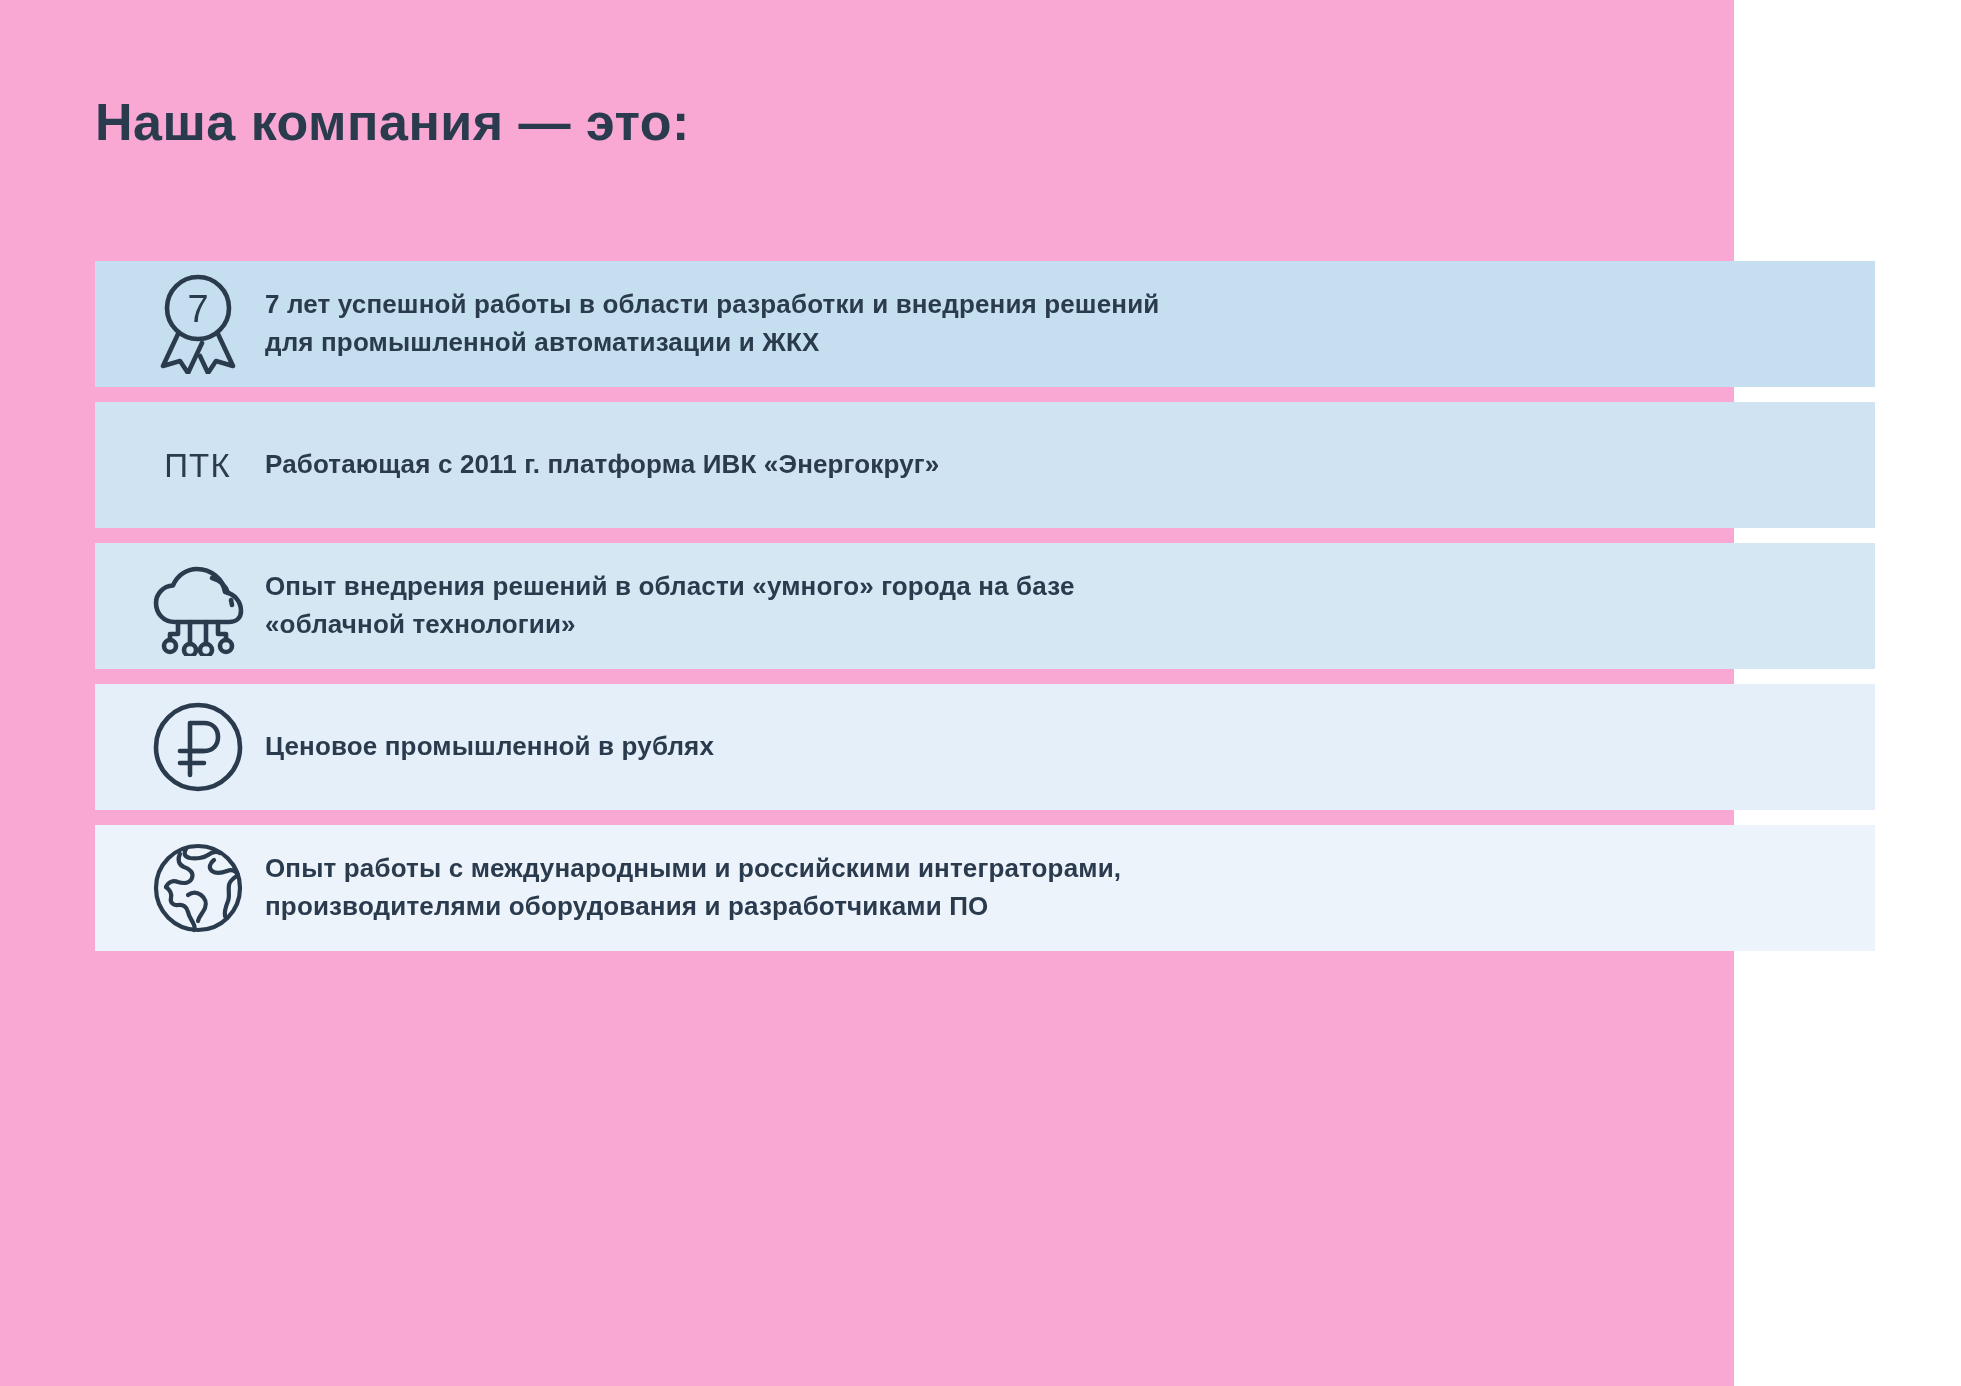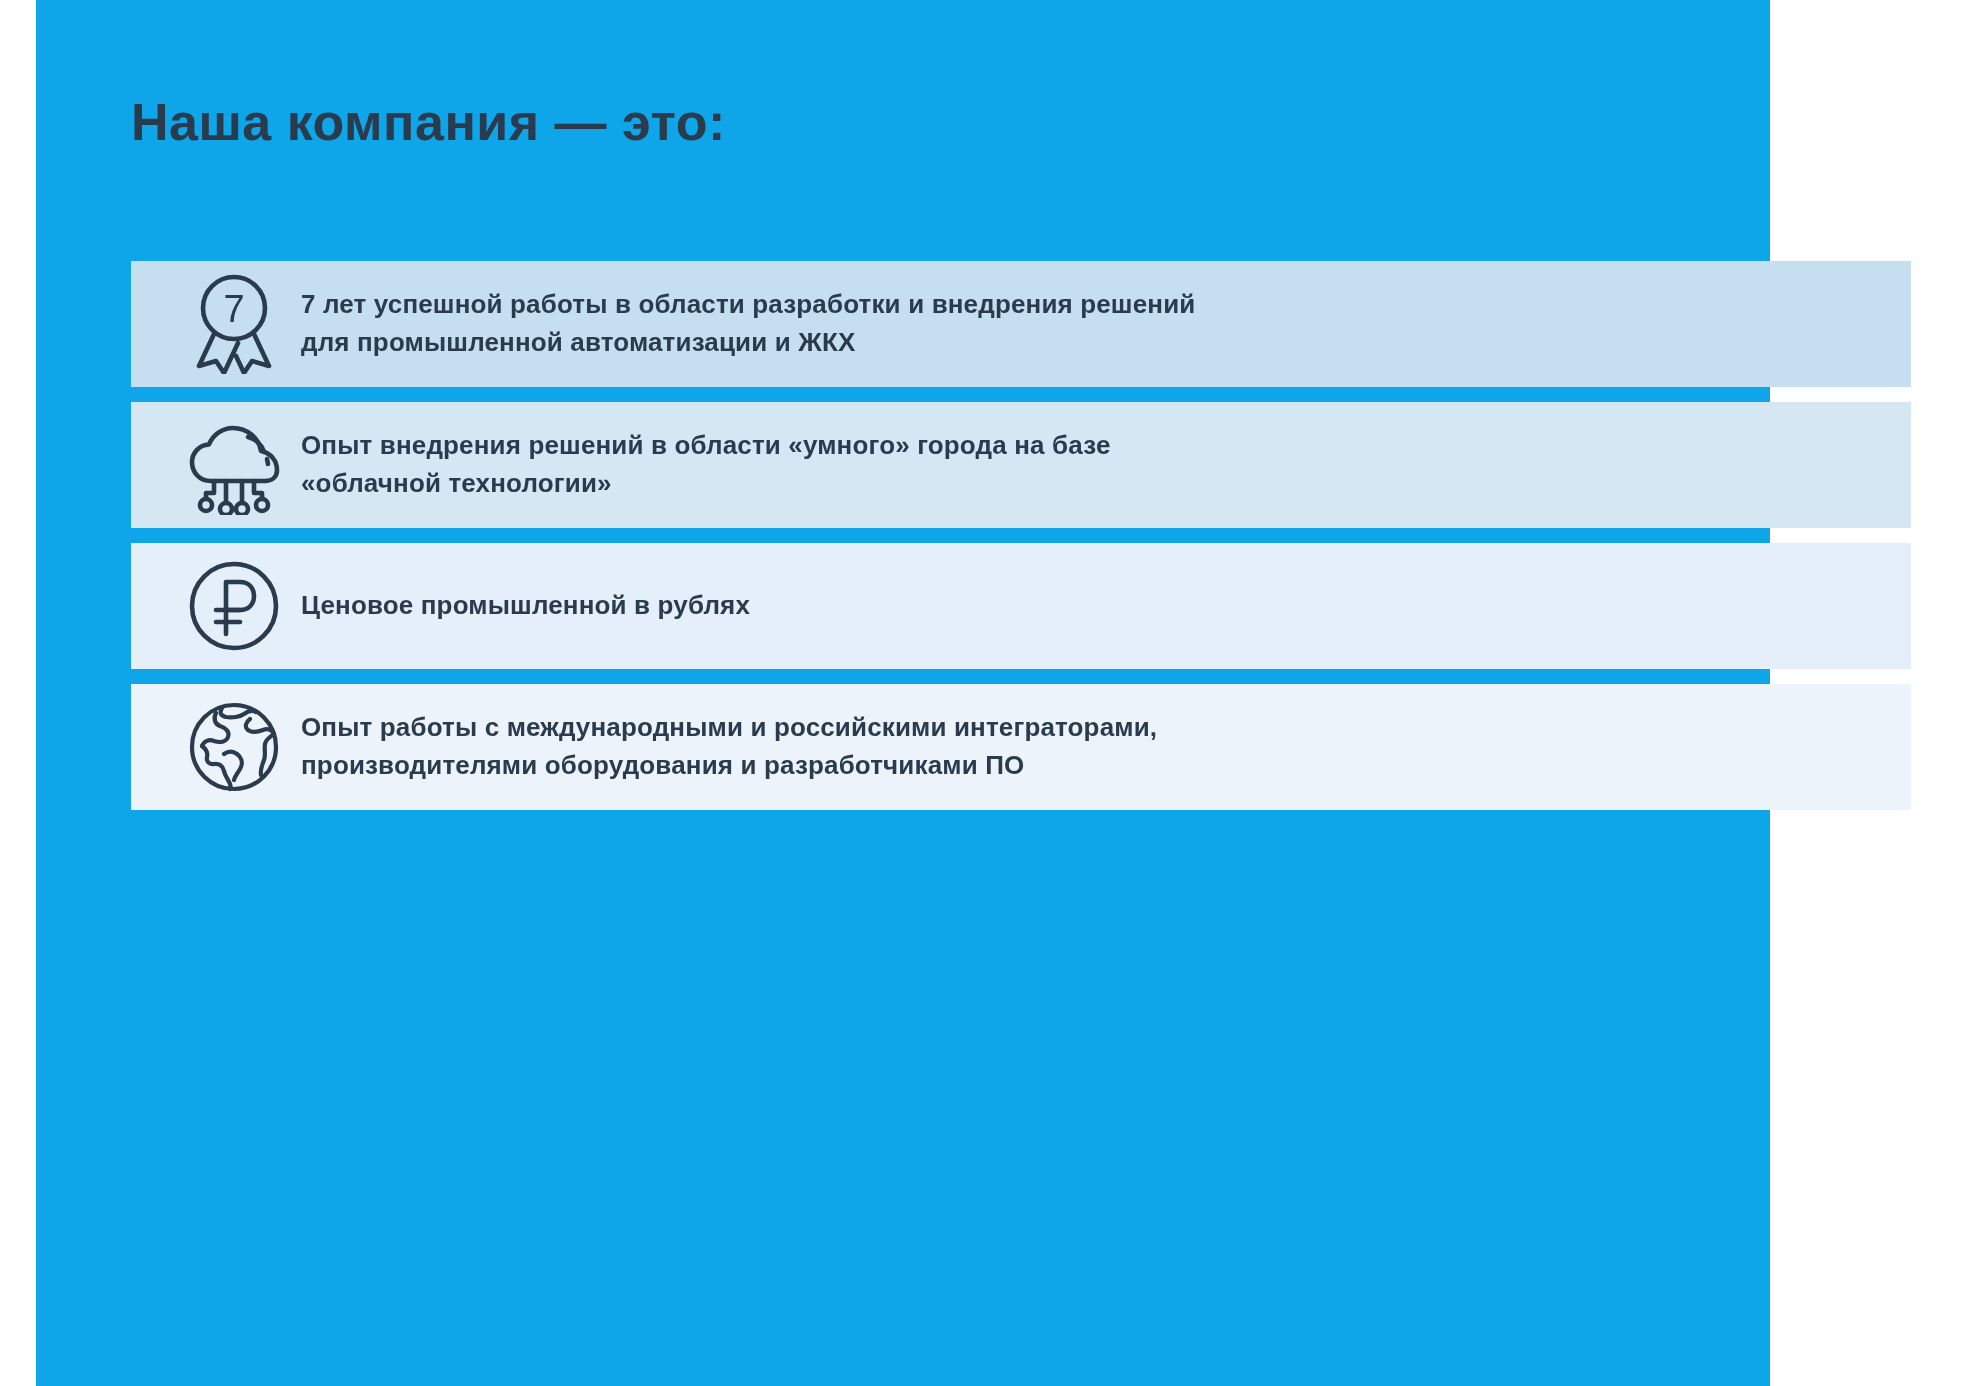--- a/index.html
+++ b/index.html
@@ -11,23 +11,22 @@
     height: 1386px;
     background: #ffffff;
     font-family: "Liberation Sans", "DejaVu Sans", sans-serif;
     -webkit-font-smoothing: antialiased;
     overflow: hidden;
   }
   .slide {
     position: relative;
     width: 1734px;
     height: 1386px;
-    background: #0ea5e9;
+    background: #f9a8d4;
     box-sizing: border-box;
-    margin-left: 36px;
   }
   .page-title {
     position: absolute;
     left: 95px;
     top: 92px;
     font-size: 52px;
     font-weight: 700;
     letter-spacing: 0.5px;
     color: #2b3b4e;
     white-space: nowrap;
@@ -99,20 +98,26 @@
           <circle cx="48" cy="34" r="31"></circle>
           <path d="M28 60 L13 92 L30 87 L38 99 L52 69"></path>
           <path d="M68 60 L83 92 L66 87 L58 99 L50 82"></path>
           <text x="48" y="48" text-anchor="middle" font-family="'Liberation Sans', sans-serif" font-size="38" font-weight="400" fill="#2b3b4e" stroke="none">7</text>
         </svg>
       </div>
       <div class="row-text">7 лет успешной работы в области разработки и внедрения решений
 для промышленной автоматизации и ЖКХ</div>
     </div>
 
+    <div class="row r1" style="background: rgb(207, 227, 242);">
+      <div class="row-icon">
+        <span class="icon-text">ПТК</span>
+      </div>
+      <div class="row-text">Работающая с 2011 г. платформа ИВК «Энергокруг»</div>
+    </div>
 
     <div class="row r2" style="background: rgb(214, 231, 244);">
       <div class="row-icon">
         <svg width="100" height="100" viewBox="0 0 100 100" fill="none" stroke="#2b3b4e" stroke-width="4.6" stroke-linecap="round" stroke-linejoin="round">
           <path d="M27 66 C15 66 8 57 8 47 C8 38 15 30 25 29.5 C29 19 39 13 49 13 C63 13 75 23 77 36 C87 38 93 46 93 55 C93 62 88 66 81 66 Z"></path>
           <path d="M64 22 C72 24 78 30 80 37"></path>
           <path d="M83 44 L84 49"></path>
           <path d="M30 66 L30 78 L22 78 L22 84"></path>
           <path d="M42 66 L42 88"></path>
           <path d="M58 66 L58 88"></path>

